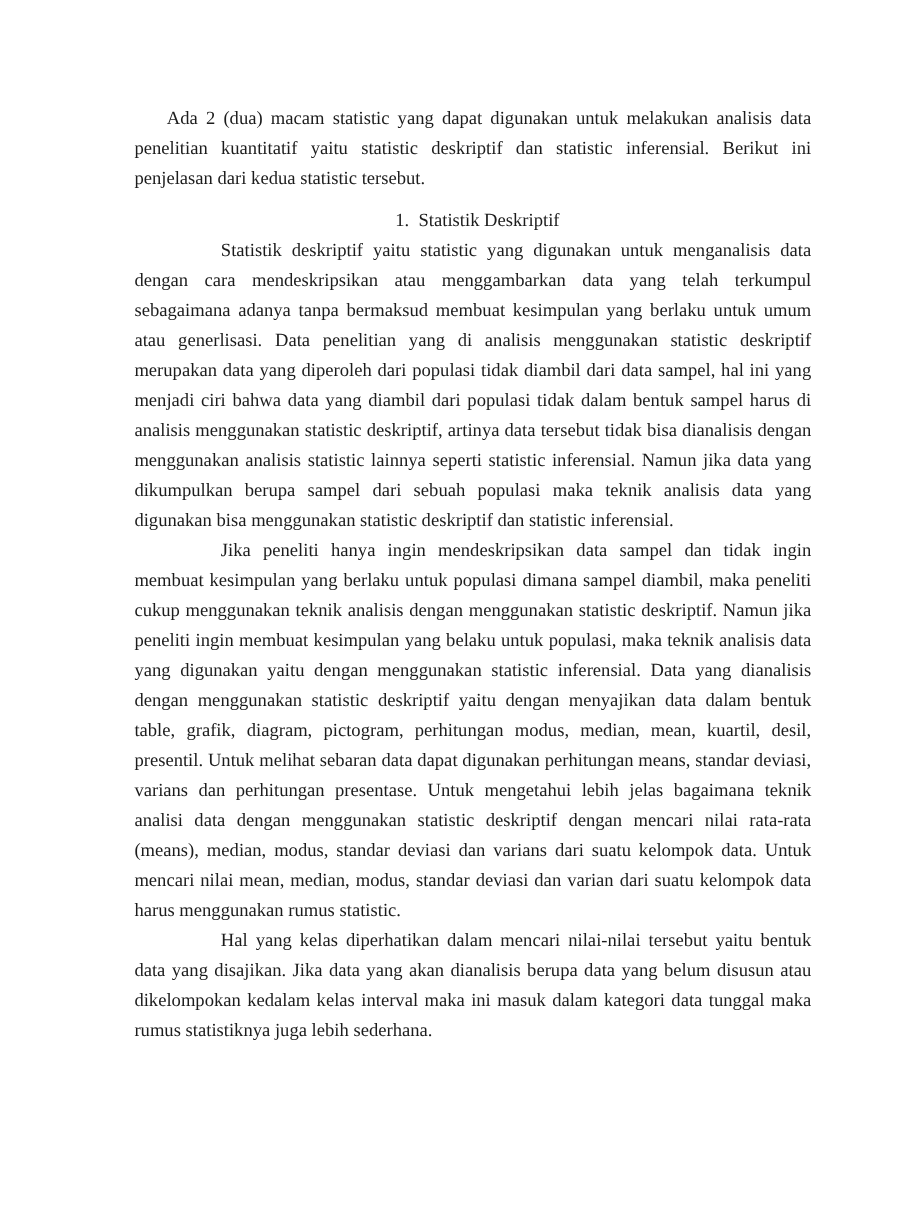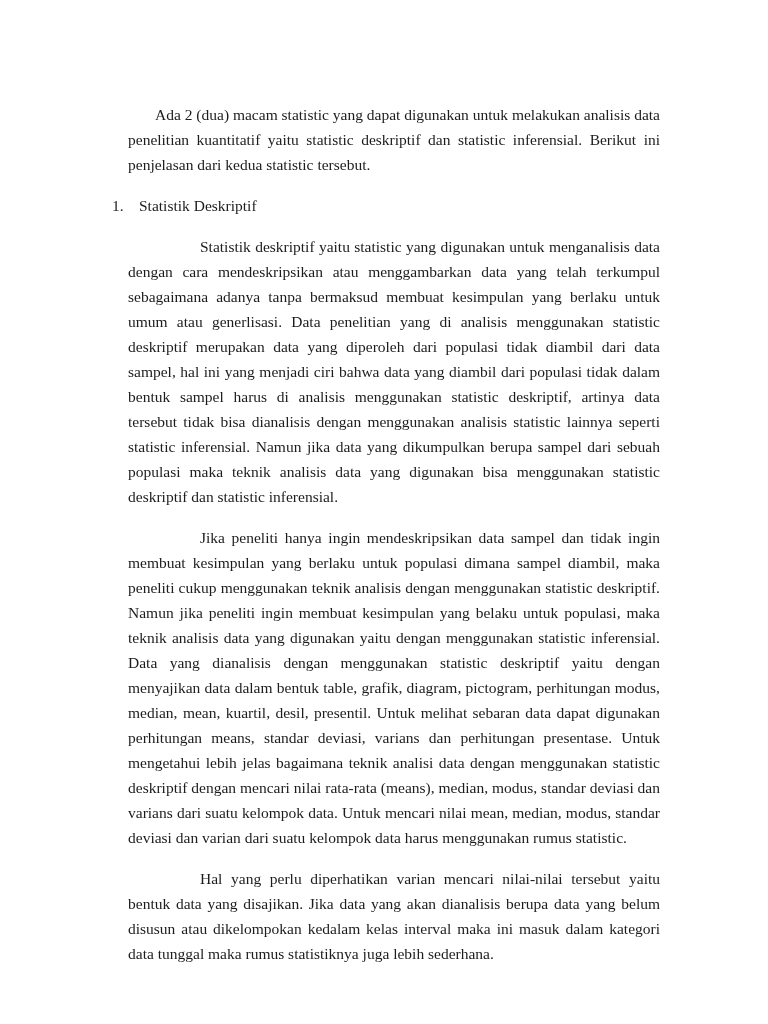--- a/index.html
+++ b/index.html
@@ -19,28 +19,28 @@
     top: 86px;
     left: 112px;
     width: 564px;
     font-family: "Liberation Serif", "DejaVu Serif", serif;
     font-size: 15.5px;
     line-height: 25px;
     color: #1c1c1c;
     text-align: justify;
   }
   .para {
-    margin: 16px;
+    margin: 0;
     padding: 0;
   }
   .indent-sm { text-indent: 27px; }
   .indent-lg { text-indent: 72px; font-family: Liberation Serif, serif; }
   .heading-row {
     margin: 10px 0 0 0;
-    text-align: left;
+    text-align: center;
     white-space: nowrap;
   }
   .heading-num {
     display: inline-block;
     width: 27px;
   }
 </style>
 </head>
 <body>
 
@@ -50,16 +50,16 @@
     <p class="para indent-sm">Ada 2 (dua) macam statistic yang dapat digunakan untuk melakukan analisis data penelitian kuantitatif yaitu statistic deskriptif dan statistic inferensial. Berikut ini penjelasan dari kedua statistic tersebut.</p>
 
     <div class="heading-row">
       <span class="heading-num">1.</span><span>Statistik Deskriptif</span>
     </div>
 
     <p class="para indent-lg">Statistik deskriptif yaitu statistic yang digunakan untuk menganalisis data dengan cara mendeskripsikan atau menggambarkan data yang telah terkumpul sebagaimana adanya tanpa bermaksud membuat kesimpulan yang berlaku untuk umum atau generlisasi. Data penelitian yang di analisis menggunakan statistic deskriptif merupakan data yang diperoleh dari populasi tidak diambil dari data sampel, hal ini yang menjadi ciri bahwa data yang diambil dari populasi tidak dalam bentuk sampel harus di analisis menggunakan statistic deskriptif, artinya data tersebut tidak bisa dianalisis dengan menggunakan analisis statistic lainnya seperti statistic inferensial. Namun jika data yang dikumpulkan berupa sampel dari sebuah populasi maka teknik analisis data yang digunakan bisa menggunakan statistic deskriptif dan statistic inferensial.</p>
 
     <p class="para indent-lg">Jika peneliti hanya ingin mendeskripsikan data sampel dan tidak ingin membuat kesimpulan yang berlaku untuk populasi dimana sampel diambil, maka peneliti cukup menggunakan teknik analisis dengan menggunakan statistic deskriptif. Namun jika peneliti ingin membuat kesimpulan yang belaku untuk populasi, maka teknik analisis data yang digunakan yaitu dengan menggunakan statistic inferensial. Data yang dianalisis dengan menggunakan statistic deskriptif yaitu dengan menyajikan data dalam bentuk table, grafik, diagram, pictogram, perhitungan modus, median, mean, kuartil, desil, presentil. Untuk melihat sebaran data dapat digunakan perhitungan means, standar deviasi, varians dan perhitungan presentase. Untuk mengetahui lebih jelas bagaimana teknik analisi data dengan menggunakan statistic deskriptif dengan mencari nilai rata-rata (means), median, modus, standar deviasi dan varians dari suatu kelompok data. Untuk mencari nilai mean, median, modus, standar deviasi dan varian dari suatu kelompok data harus menggunakan rumus statistic.</p>
 
-    <p class="para indent-lg">Hal yang perlu diperhatikan varian mencari nilai-nilai tersebut yaitu bentuk data yang disajikan. Jika data yang akan dianalisis berupa data yang belum disusun atau dikelompokan kedalam kelas interval maka ini masuk dalam kategori data tunggal maka rumus statistiknya juga lebih sederhana.</p>
+    <p class="para indent-lg">Hal yang kelas diperhatikan dalam mencari nilai-nilai tersebut yaitu bentuk data yang disajikan. Jika data yang akan dianalisis berupa data yang belum disusun atau dikelompokan kedalam kelas interval maka ini masuk dalam kategori data tunggal maka rumus statistiknya juga lebih sederhana.</p>
 
   </div>
 </div>
 
 </body></html>

